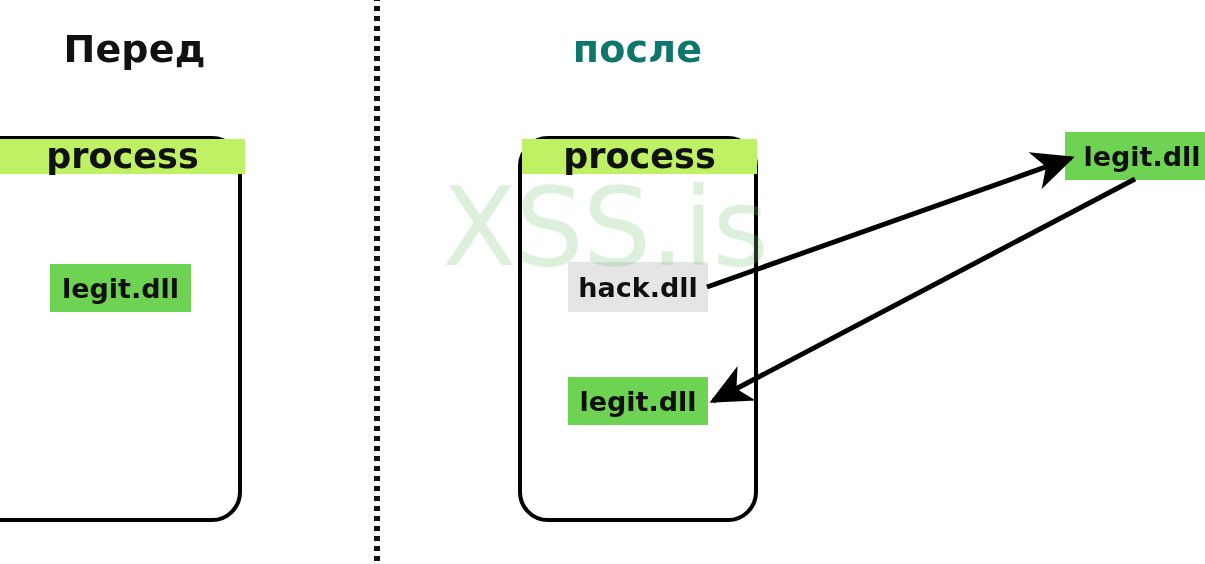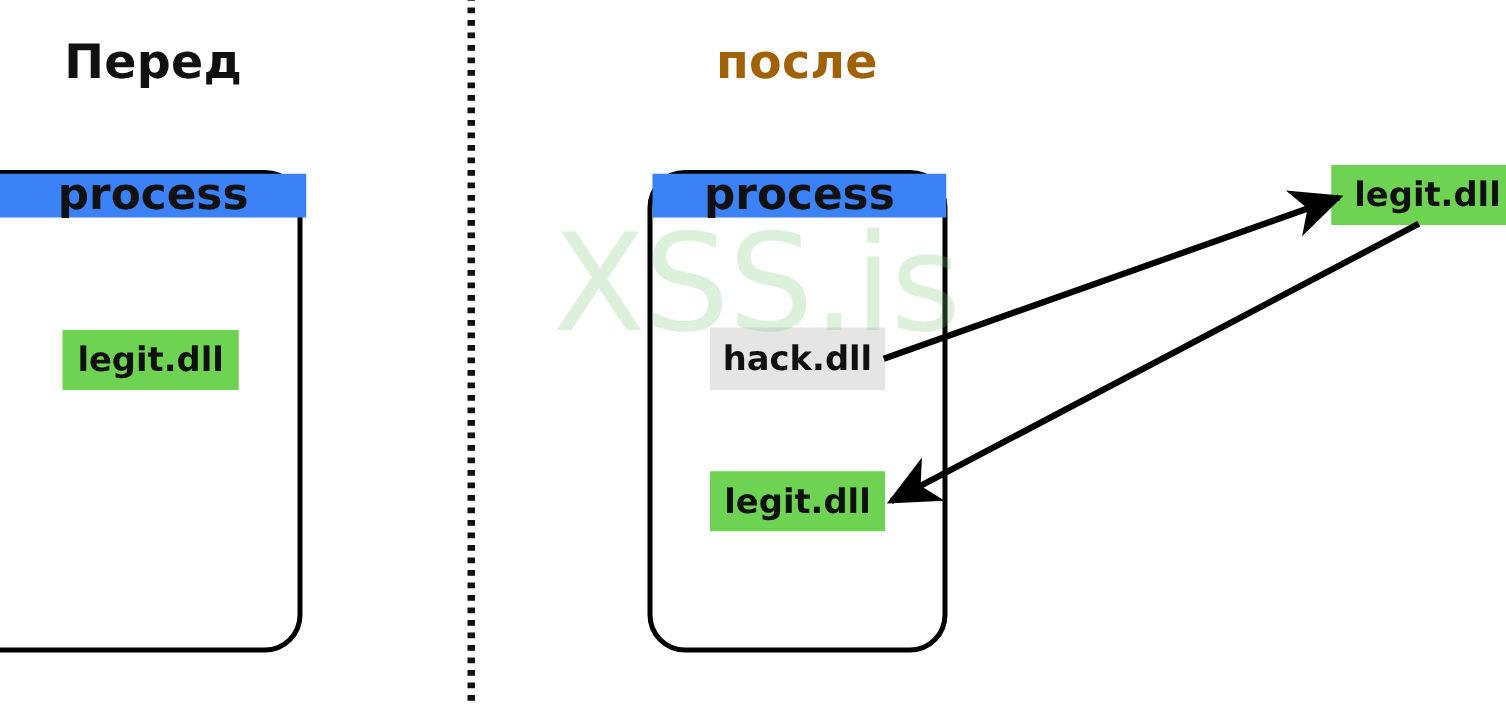--- a/index.html
+++ b/index.html
@@ -22,21 +22,21 @@
   .panel-title {
     position: absolute;
     font-weight: bold;
     font-size: 38px;
     line-height: 1;
     color: #111111;
     white-space: nowrap;
     text-align: center;
     letter-spacing: 0.2px;
   }
-  #title-before { left: 0px;   top: 30px; width: 245px; }
+  #title-before { left: 12px;   top: 30px; width: 245px; }
   #title-after  { left: 520px; top: 30px; width: 235px; }
 
   
   #divider {
     position: absolute;
     left: 374px;
     top: -4px;
     width: 6px;
     height: 572px;
     background-image: linear-gradient(to bottom, #111111 0px, #111111 5px, rgba(255,255,255,0) 5px, rgba(255,255,255,0) 10px);
@@ -56,21 +56,21 @@
   #process-box-after  { left: 518px; top: 136px; width: 240px; height: 386px; }
 
   .process-label {
     position: absolute;
     font-weight: bold;
     font-size: 35px;
     line-height: 1;
     color: #111111;
     white-space: nowrap;
     text-align: center;
-    background: #3b82f6;
+    background: #bef264;
     z-index: 4;
   }
   #process-label-before { left: 0px;   top: 139px; width: 245px; }
   #process-label-after  { left: 522px; top: 139px; width: 235px; }
 
   
   .dll-chip {
     position: absolute;
     display: flex;
     align-items: center;
@@ -116,21 +116,21 @@
     z-index: 6;
     pointer-events: none;
   }
 </style>
 </head>
 <body>
 
 <div id="stage">
 
   <div class="panel-title" id="title-before" style="color: rgb(17, 17, 17);">Перед</div>
-  <div class="panel-title" id="title-after" style="color: #a16207;">после</div>
+  <div class="panel-title" id="title-after" style="color: #0f766e;">после</div>
 
   <div id="divider"></div>
 
   <div class="process-box" id="process-box-before"></div>
   <div class="process-label" id="process-label-before" style="color: rgb(17, 17, 17);">process</div>
   <div class="dll-chip" id="dll-before-legit" style="background: rgb(110, 211, 83); color: rgb(16, 16, 16);">legit.dll</div>
 
   <div class="process-box" id="process-box-after"></div>
   <div class="process-label" id="process-label-after" style="color: rgb(17, 17, 17);">process</div>
   <div class="dll-chip" id="dll-after-hack" style="background: #e5e5e5; color: rgb(16, 16, 16);">hack.dll</div>

